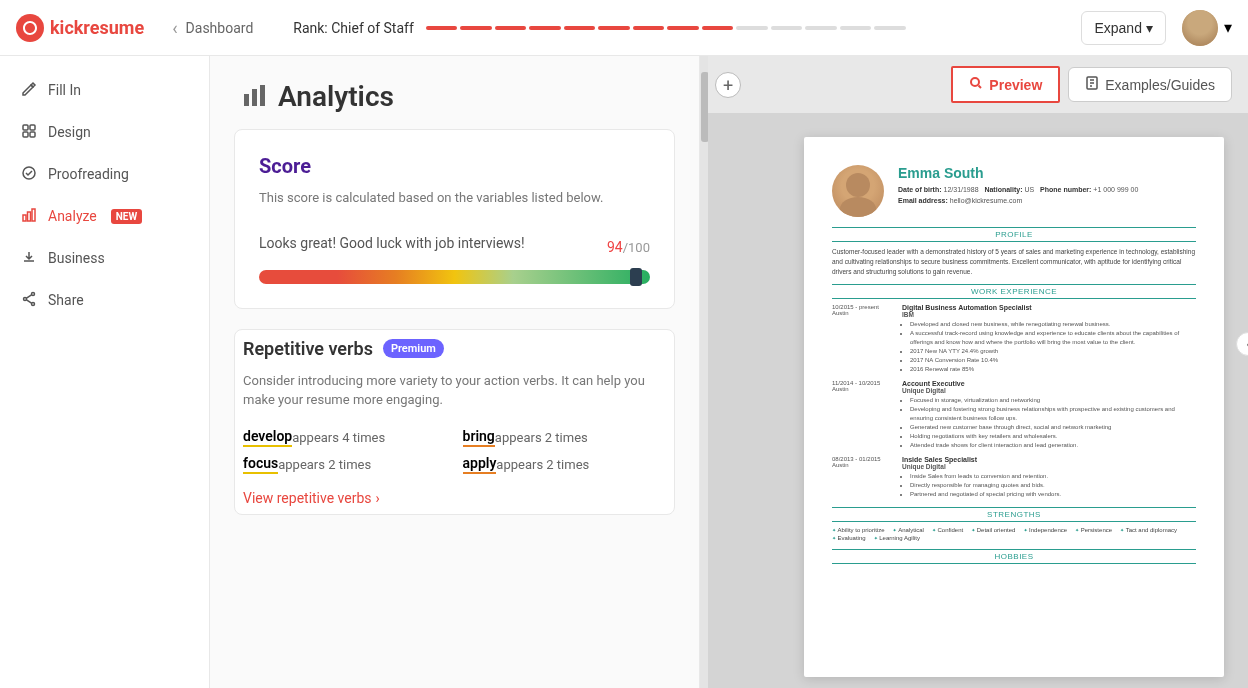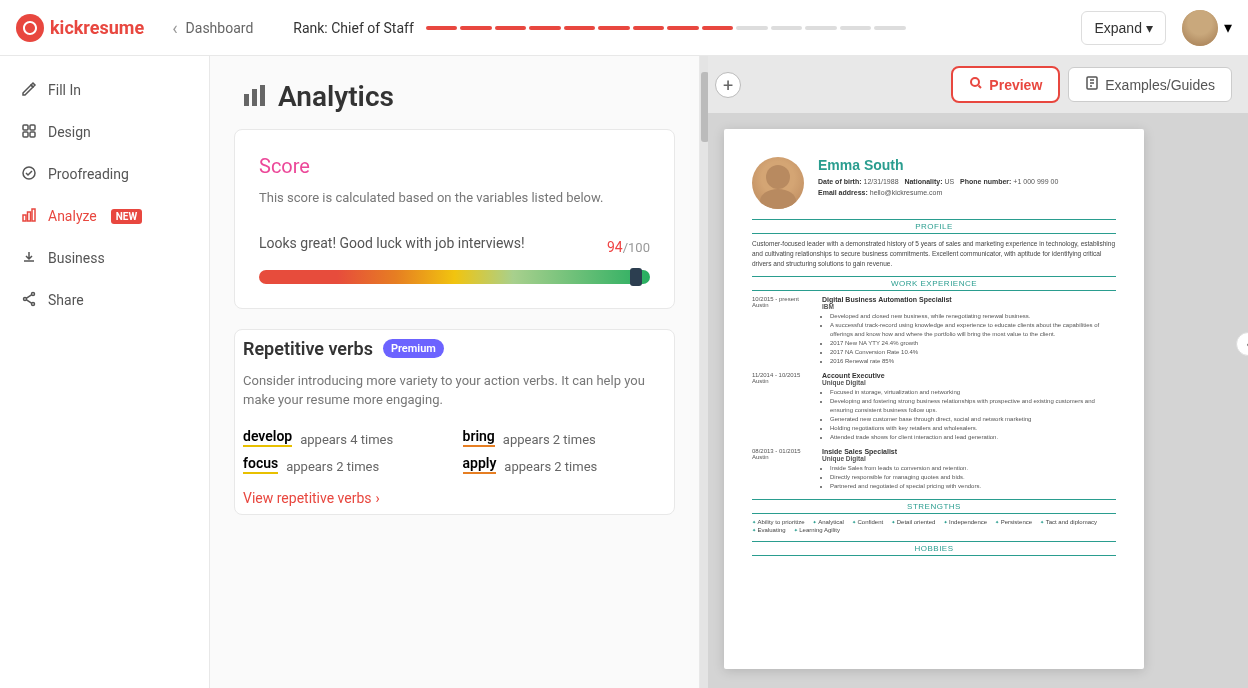--- a/index.html
+++ b/index.html
@@ -40,52 +40,52 @@
     
     .content { display: flex; flex: 1; overflow: hidden; position: relative; }
 
     
     .analytics-panel { width: 490px; background: #fafafa; overflow-y: auto; border-right: 1px solid #e8e8e8; flex-shrink: 0; padding-bottom: 20px; }
     .analytics-header { display: flex; align-items: center; gap: 10px; padding: 24px 32px 16px; }
     .analytics-title { font-size: 28px; font-weight: 600; color: #333; }
     .bar-chart-icon { color: #555; }
 
     .score-card { background: #fff; border: 1px solid #e8e8e8; border-radius: 8px; margin: 0 24px 20px; padding: 24px; }
-    .score-title { font-size: 20px; font-weight: 400; color: #ec4899; margin-bottom: 10px; }
+    .score-title { font-size: 20px; font-weight: 700; color: #4c1d95; margin-bottom: 10px; }
     .score-desc { font-size: 13px; color: #777; line-height: 1.5; margin-bottom: 20px; }
     .score-result { display: flex; align-items: center; justify-content: space-between; margin-bottom: 12px; }
     .score-message { font-size: 14px; color: #555; }
     .score-number { font-size: 26px; font-weight: 700; color: #333; }
     .score-number span { font-size: 14px; font-weight: 400; color: #ef4444; }
     .score-bar { width: 100%; height: 14px; border-radius: 7px; background: linear-gradient(to right, #e74c3c 0%, #e74c3c 20%, #e67e22 35%, #f1c40f 50%, #a8d08d 65%, #27ae60 100%); position: relative; }
     .score-bar-thumb { position: absolute; right: 8px; top: 50%; transform: translateY(-50%); width: 12px; height: 18px; background: #2c3e50; border-radius: 3px; }
 
     .verbs-card { background: #fff; border: 1px solid #e8e8e8; border-radius: 8px; margin: 0 24px 20px; padding: 8px; }
     .verbs-header { display: flex; align-items: center; gap: 10px; margin-bottom: 12px; }
     .verbs-title { font-size: 18px; font-weight: 600; color: #333; }
     .premium-badge { background: #6c63ff; color: #fff; font-size: 11px; padding: 3px 8px; border-radius: 12px; font-weight: 600; }
     .verbs-desc { font-size: 13px; color: #777; line-height: 1.5; margin-bottom: 18px; }
     .verbs-grid { display: grid; grid-template-columns: 1fr 1fr; gap: 8px 16px; }
-    .verb-item { display: flex; align-items: flex-end; gap: 8px; }
+    .verb-item { display: flex; align-items: center; }
     .verb-word { font-size: 14px; font-weight: 600; border-bottom: 2px solid #e8c000; padding-bottom: 1px; }
     .verb-word.orange-underline { border-bottom-color: #e67e22; }
     .verb-count { font-size: 13px; color: #666; }
     .view-more { color: #e8473f; font-size: 14px; cursor: pointer; display: flex; align-items: center; gap: 4px; margin-top: 16px; }
 
     
     .analytics-panel::-webkit-scrollbar { width: 6px; }
     .analytics-panel::-webkit-scrollbar-track { background: #f0f0f0; }
     .analytics-panel::-webkit-scrollbar-thumb { background: #ccc; border-radius: 3px; }
 
     
     .resume-panel { flex: 1; background: #e0e0e0; display: flex; flex-direction: column; overflow: hidden; }
     .resume-toolbar { display: flex; justify-content: flex-end; align-items: center; gap: 8px; padding: 10px 16px; background: #e8e8e8; }
-    .preview-btn { display: flex; align-items: center; gap: 6px; padding: 8px 16px; border: 2px solid #e8473f; border-radius: 8px; background: #fff; color: #e8473f; font-size: 14px; font-weight: 600; cursor: pointer; }
+    .preview-btn { display: flex; align-items: center; gap: 6px; padding: 8px 16px; border: 2px solid #e8473f; border-radius: 2px; background: #fff; color: #e8473f; font-size: 14px; font-weight: 600; cursor: pointer; }
     .examples-btn { display: flex; align-items: center; gap: 6px; padding: 8px 16px; border: 1px solid #ccc; border-radius: 6px; background: #fff; color: #555; font-size: 14px; cursor: pointer; }
-    .resume-viewport { flex: 1; overflow: hidden; display: flex; align-items: flex-start; justify-content: flex-start; padding: 16px; background: #d4d4d4; }
+    .resume-viewport { flex: 1; overflow: hidden; display: flex; align-items: flex-start; justify-content: flex-end; padding: 24px; background: #d4d4d4; }
 
     
     .resume-doc { width: 420px; min-height: 540px; background: #fff; box-shadow: 0 2px 12px rgba(0,0,0,0.15); border-radius: 2px; padding: 28px 28px 32px; font-family: 'Times New Roman', serif; font-size: 7.5px; overflow: hidden; }
     .resume-top { display: flex; gap: 14px; align-items: flex-start; margin-bottom: 10px; }
     .resume-photo { width: 52px; height: 52px; border-radius: 50%; background: #c9a87c; flex-shrink: 0; overflow: hidden; }
     .resume-photo-inner { width: 100%; height: 100%; background: radial-gradient(circle at 50% 40%, #d4a574 40%, #b8855a 100%); display: flex; align-items: center; justify-content: center; }
     .resume-name { color: #2a9d8f; font-size: 14px; font-weight: 700; font-family: sans-serif; margin-bottom: 3px; }
     .resume-info { font-size: 7px; color: #555; line-height: 1.6; font-family: sans-serif; }
     .resume-info strong { font-weight: 600; color: #333; }
     .resume-section-title { text-align: center; font-size: 8px; font-weight: 400; color: #2a9d8f; font-family: sans-serif; border-top: 1px solid #2a9d8f; border-bottom: 1px solid #2a9d8f; padding: 2px 0; margin: 8px 0 5px; text-transform: uppercase; letter-spacing: 0.5px; }

